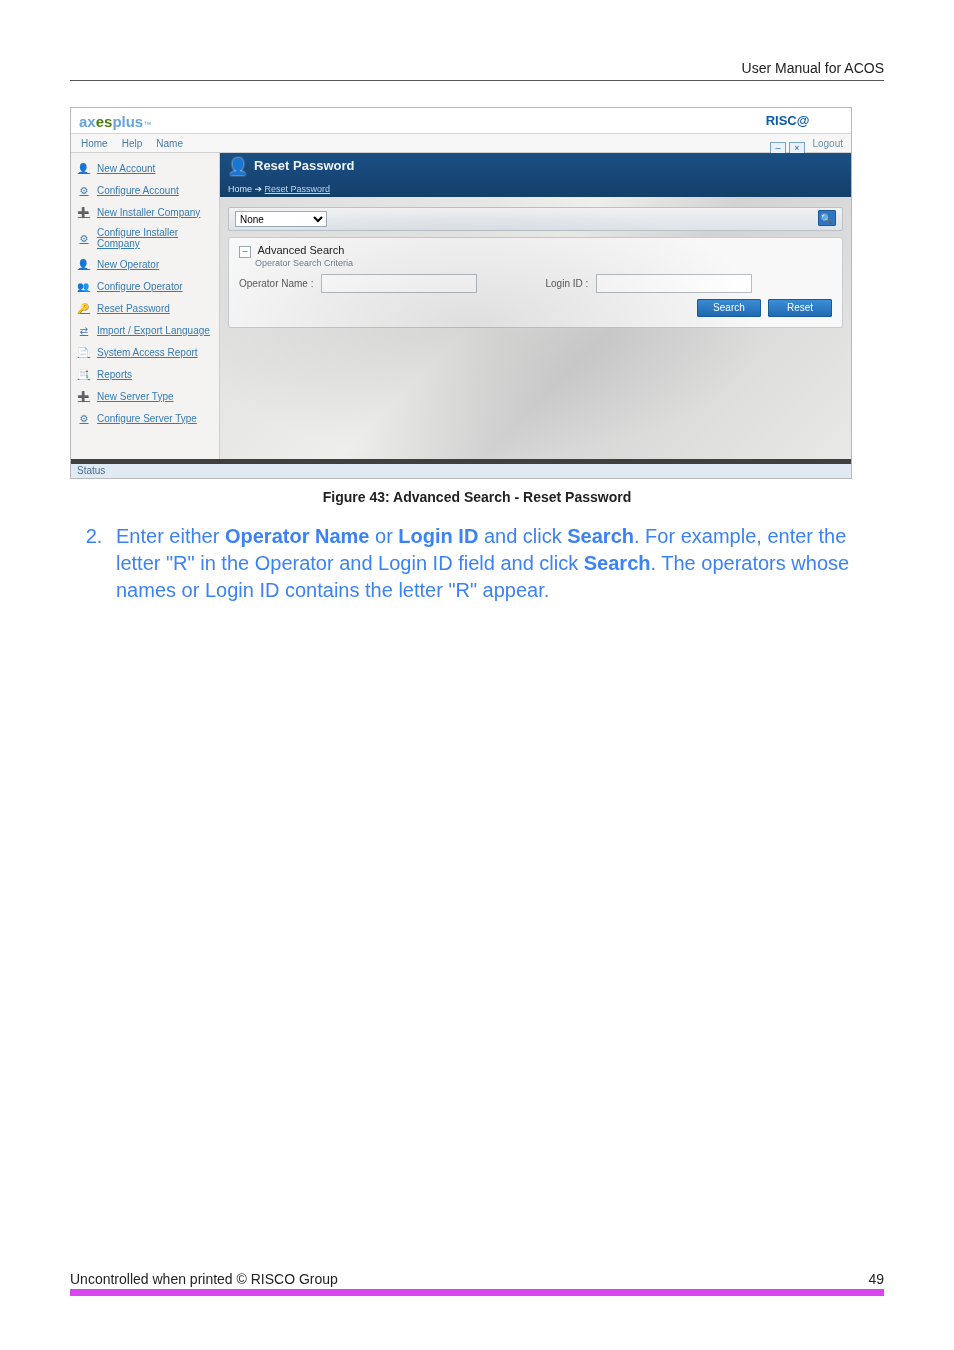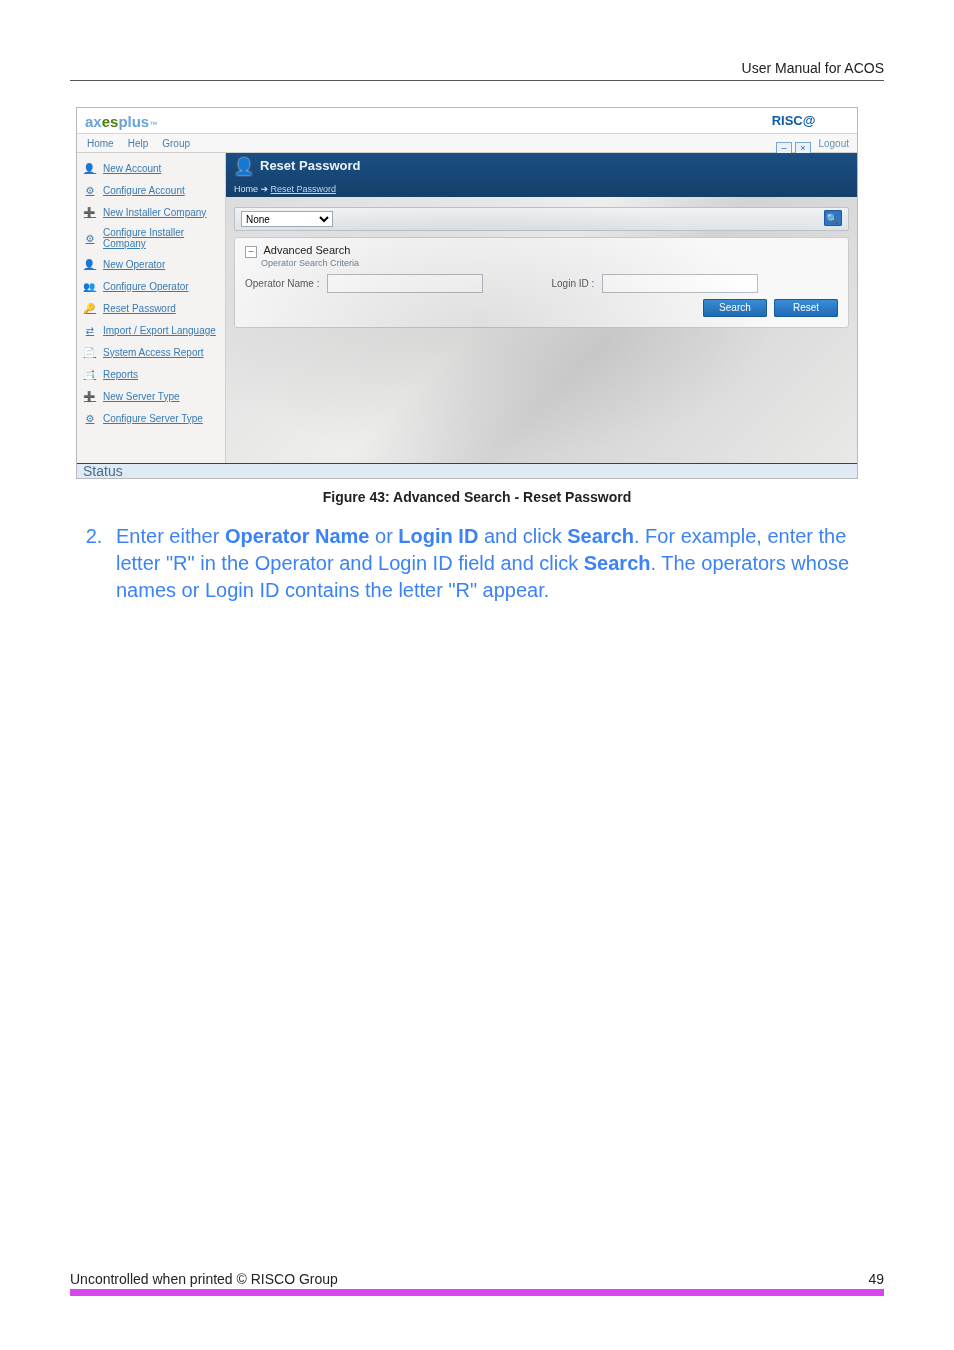--- a/index.html
+++ b/index.html
@@ -24,21 +24,20 @@
     padding-bottom: 4px;
     border-bottom: 1px solid #555;
     margin-bottom: 26px;
   }
 
   
   .shot {
     width: 780px;
     height: 370px;
     border: 1px solid #b8b8b8;
-    margin-left: 6px;
     font-size: 11px;
     position: relative;
     overflow: hidden;
     background: #e8e6e4;
   }
   .topbar {
     height: 24px;
     background: #fff;
     display: flex;
     align-items: center;
@@ -155,22 +154,22 @@
   .btn {
     display:inline-block; min-width:52px; height:18px; line-height:18px;
     color:#fff; font-size:10px; text-align:center; border-radius:2px;
     background: linear-gradient(#3c8fd9, #1e69b2);
     box-shadow: inset 0 0 0 1px #185a9a;
     margin-left:4px; padding:0 6px;
   }
 
   .statusbar {
     position:absolute; bottom:0; left:0; right:0;
-    height:14px; background:#dfeaf5; border-top:1px solid #404040;
-    color:#4b6d8d; font-size:14px; padding-left:6px; line-height:14px;
+    height:14px; background:#dfeaf5; border-top:5px solid #404040;
+    color:#4b6d8d; font-size:10px; padding-left:6px; line-height:14px;
   }
 
   .caption { text-align:center; font-weight:bold; margin:10px 0 18px 0; font-size:14px;}
   ol.steps { margin:0 0 0 38px; padding:0; font-size:20px; color:#3b82f6;}
   ol.steps li { padding-left:8px; line-height:1.35;}
   .steps b { font-weight:bold;}
 
   .footer {
     position:absolute; bottom:54px; left:70px; right:70px;
     display:flex; justify-content:space-between;
@@ -201,21 +200,21 @@
         <span>
           <span class="winbtn">–</span>
           <span class="winbtn">×</span>
         </span>
       </div>
     </div>
 
     <div class="menubar">
       <span>Home</span>
       <span>Help</span>
-      <span>Group</span>
+      <span>Name</span>
       <span class="right">Logout</span>
     </div>
 
     <div class="body">
 
       <div class="sidebar">
         <a>
           <span class="ic">👤</span>
           <span>New Account</span>
         </a>

